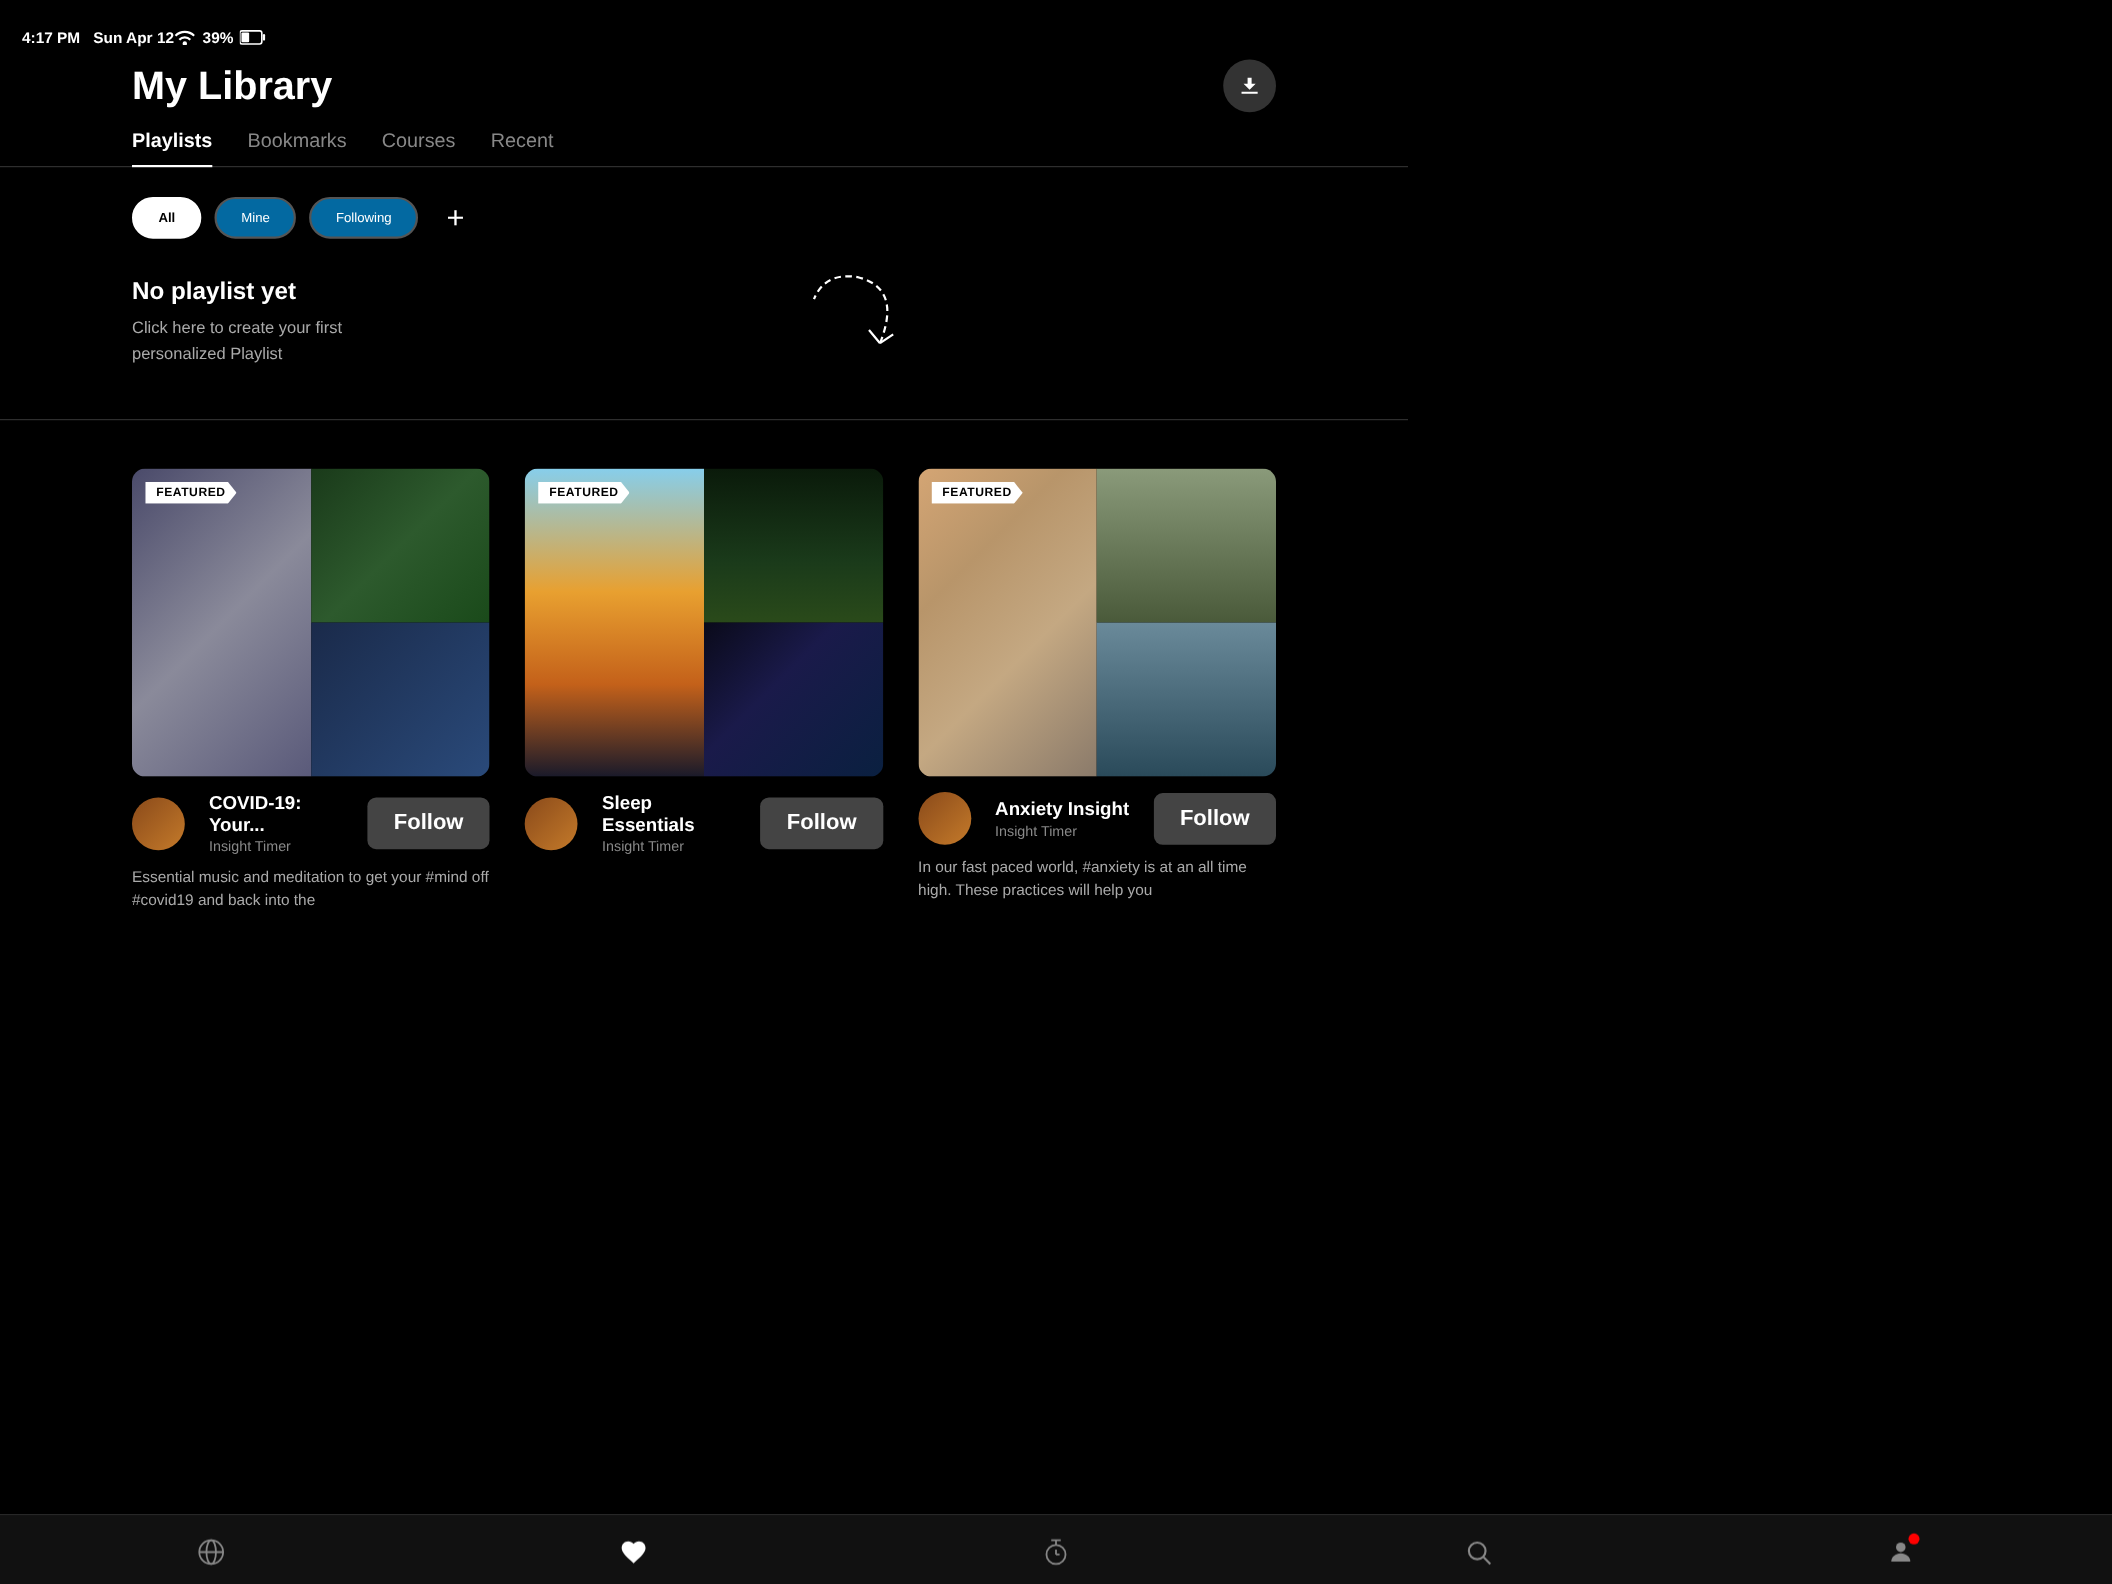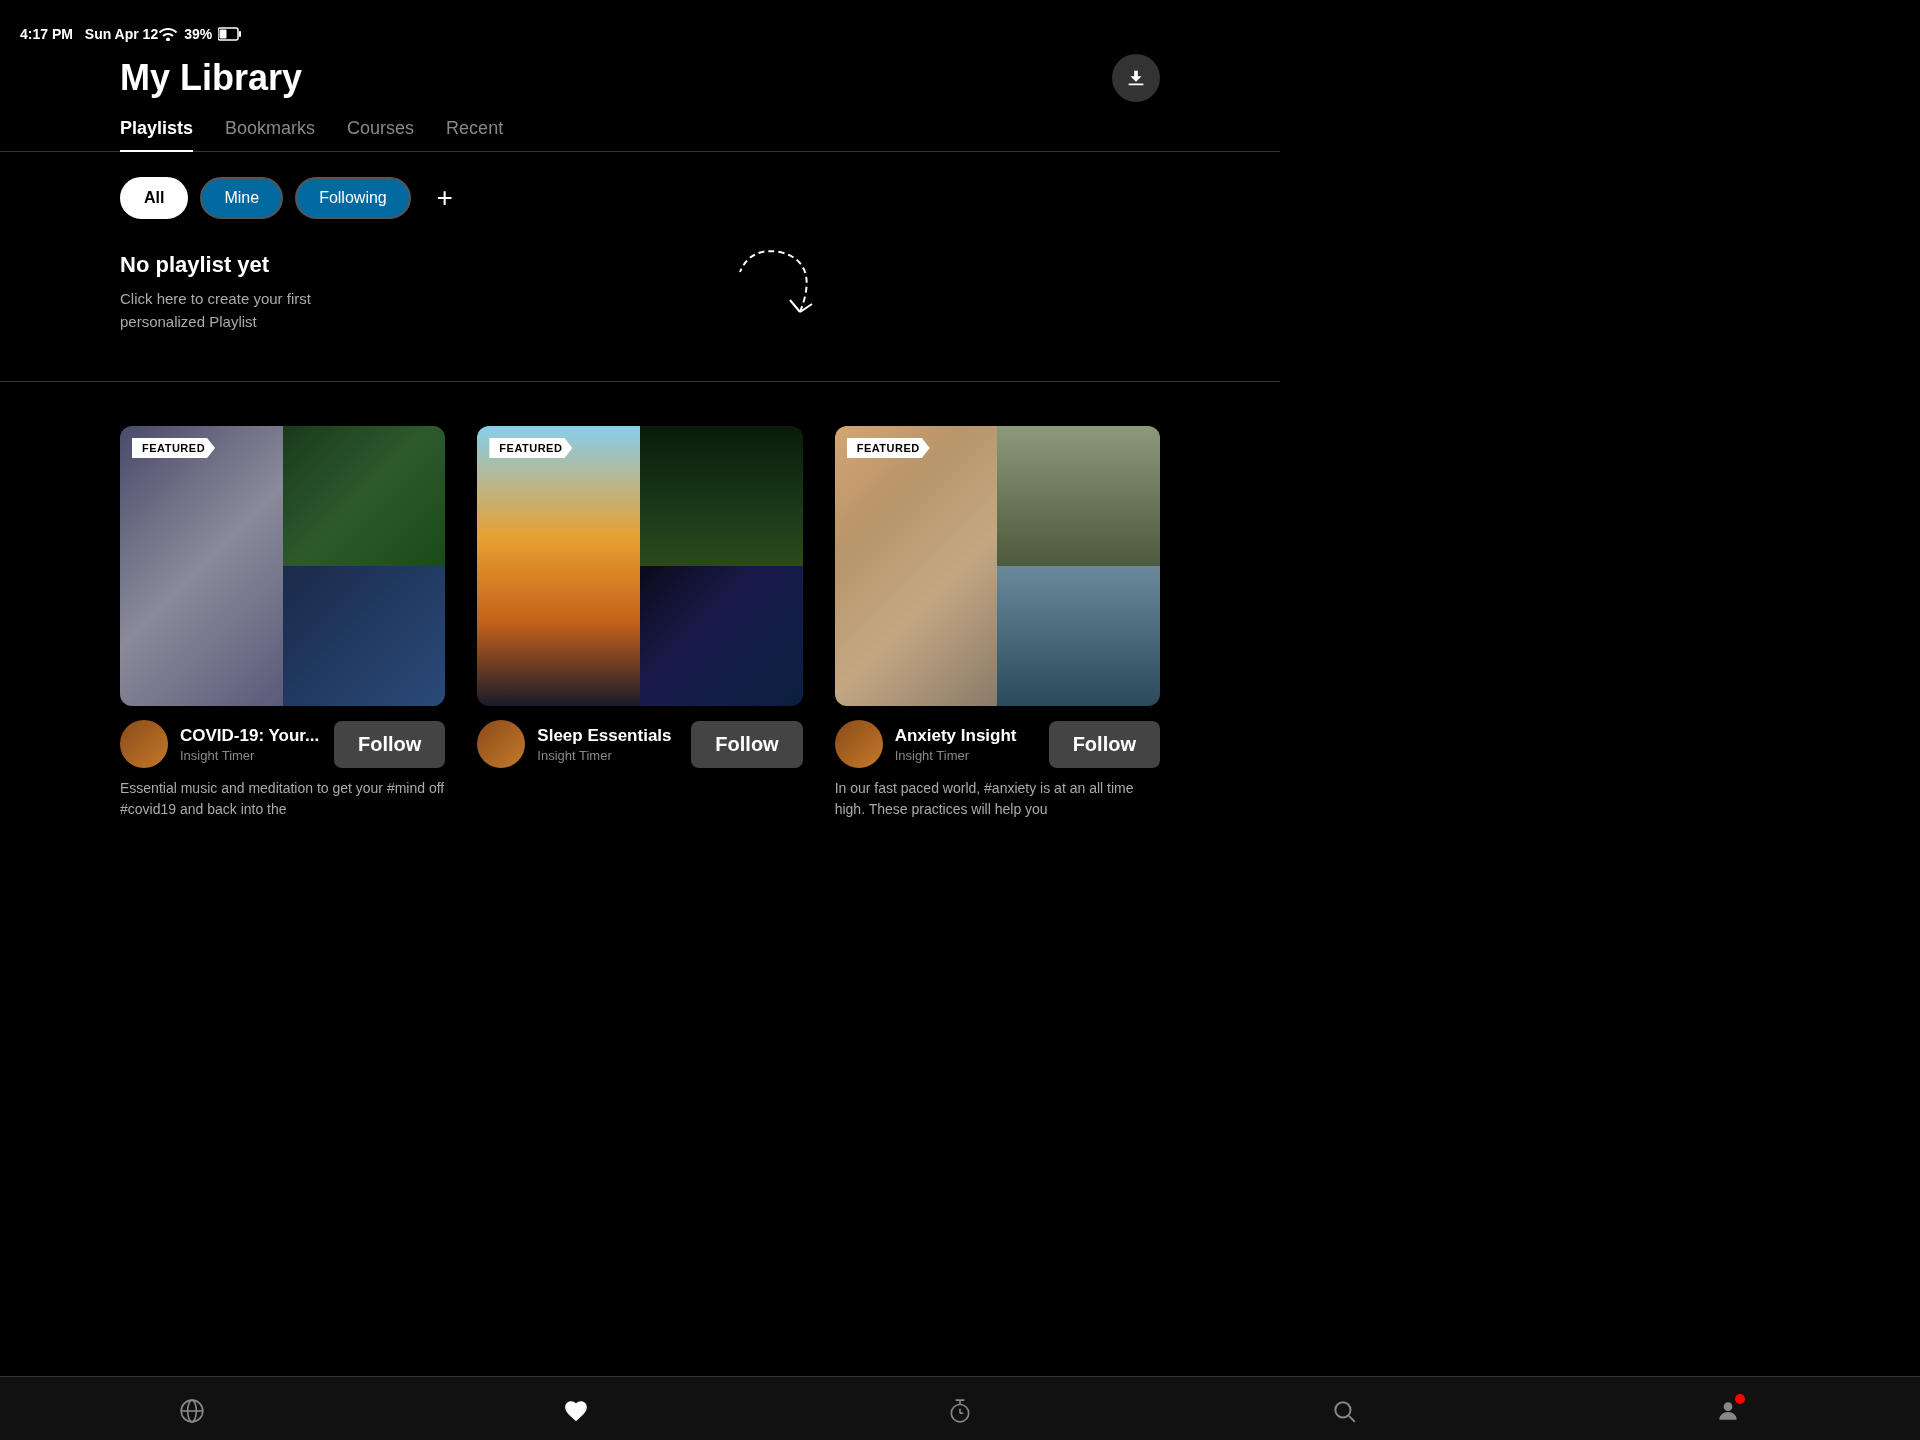--- a/index.html
+++ b/index.html
@@ -89,21 +89,21 @@
     
     .filter-row {
       display: flex;
       align-items: center;
       gap: 12px;
       padding: 24px 120px 0 120px;
     }
     .pill {
       padding: 10px 22px;
       border-radius: 24px;
-      font-size: 16px;
+      font-size: 12px;
       cursor: pointer;
       border: 2px solid #ef4444;
       color: #ccc;
       background: transparent;
     }
     .pill.active {
       background: #fff;
       color: #000;
       font-weight: 600;
       border-color: #fff;
@@ -235,21 +235,21 @@
       background: linear-gradient(to bottom, #8a9a7a 0%, #6a7a5a 50%, #4a5a3a 100%);
     }
     .img-woman-water {
       background: linear-gradient(to bottom, #6a8a9a 0%, #4a6a7a 50%, #2a4a5a 100%);
     }
 
     .card-info {
       display: flex;
       align-items: center;
       margin-top: 14px;
-      gap: 12px;
+      gap: 22px;
     }
     .avatar-circle {
       width: 48px;
       height: 48px;
       border-radius: 50%;
       background: linear-gradient(135deg, #8a4a1a, #c47a2a);
       flex-shrink: 0;
     }
     .card-meta {
       flex: 1;

